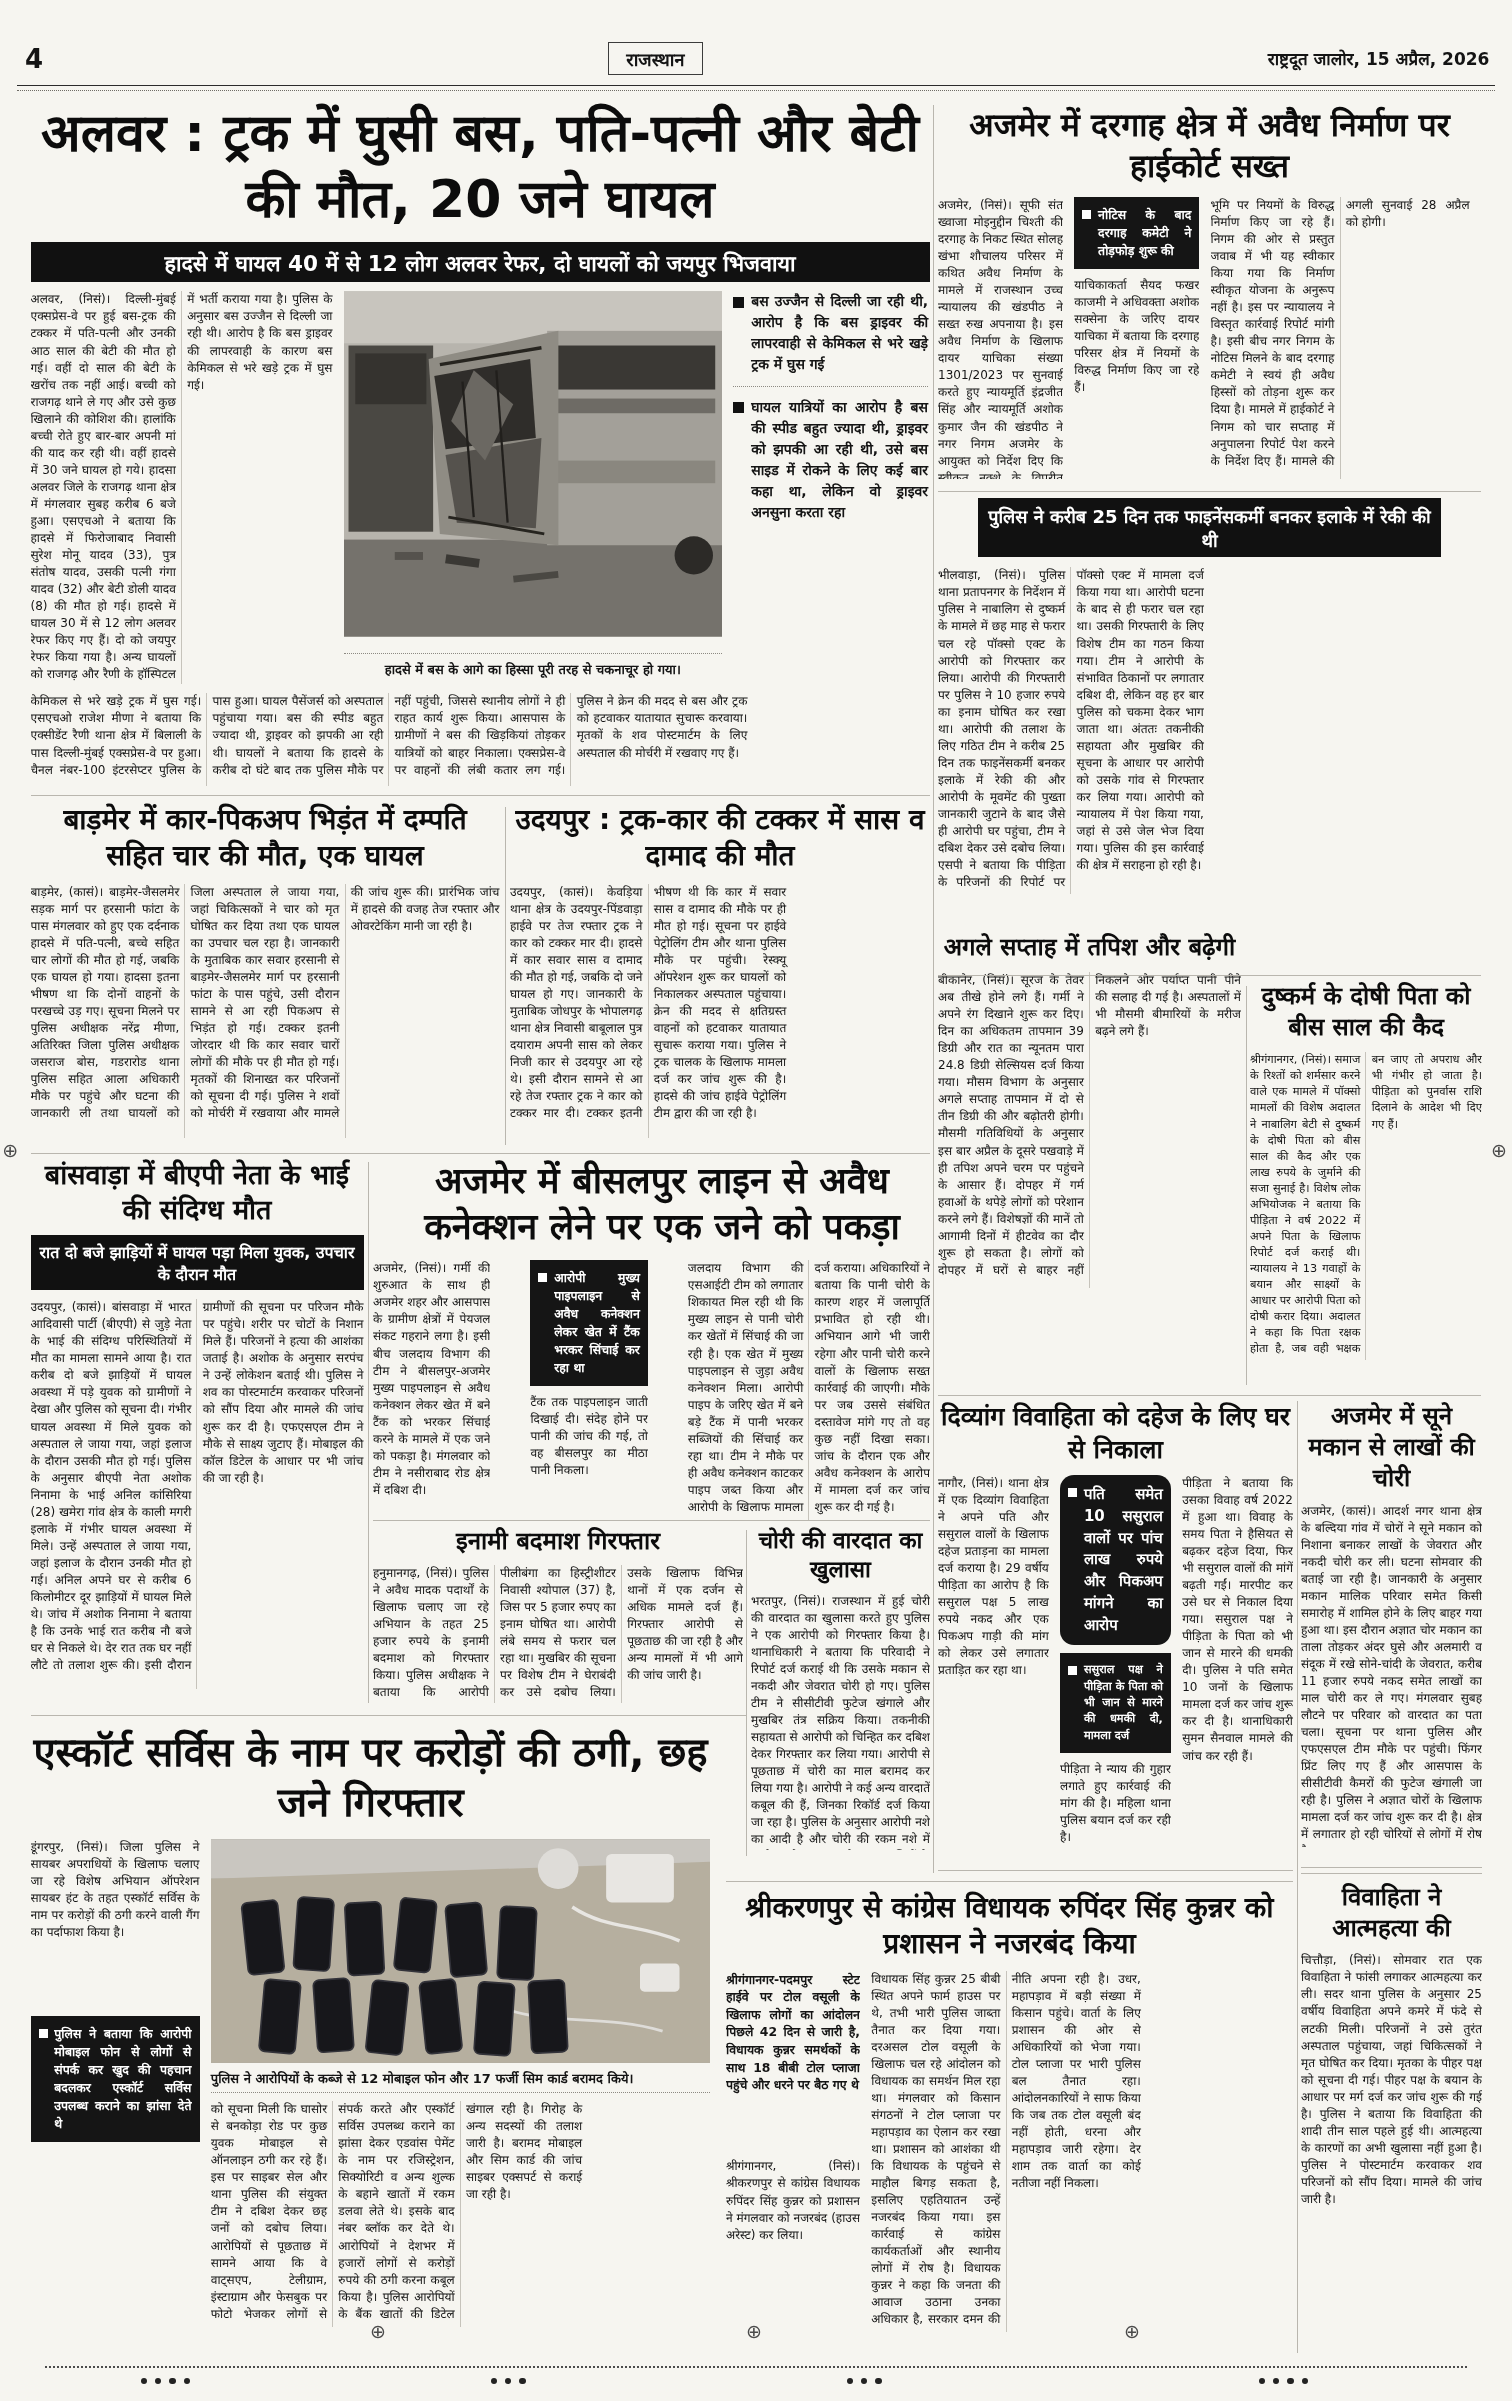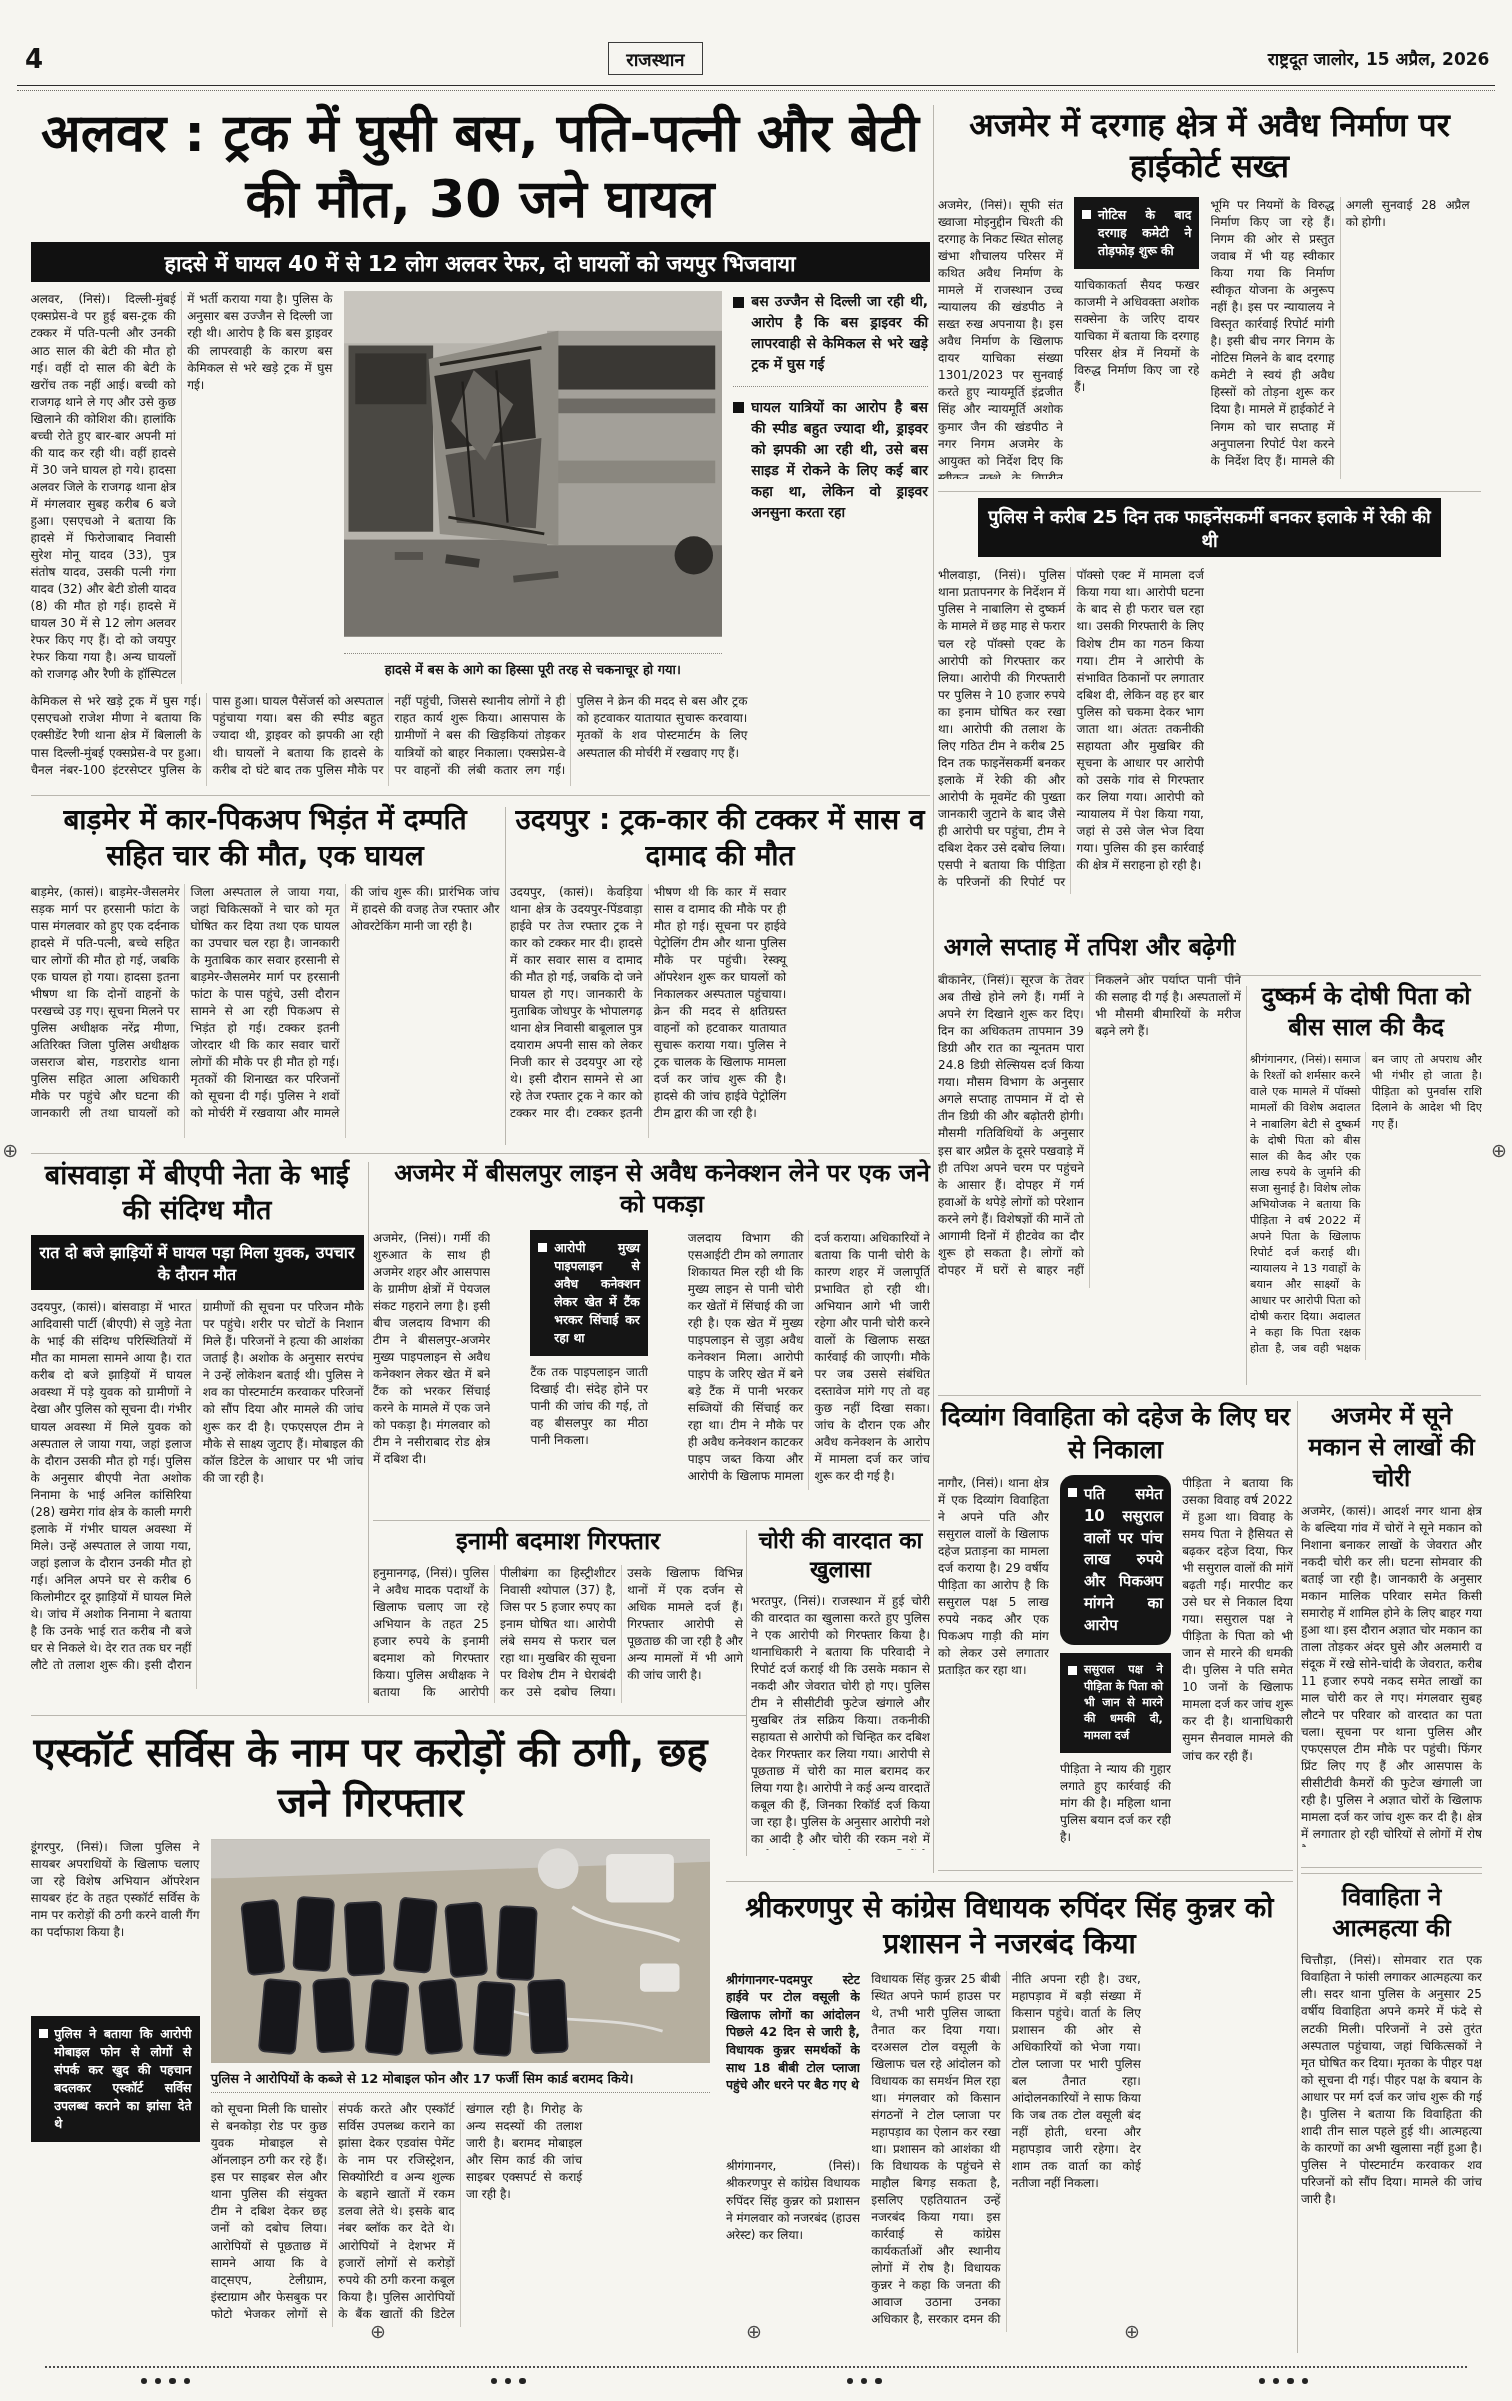--- a/index.html
+++ b/index.html
@@ -45,21 +45,21 @@
 
   <div class="header">
     <div class="pagenum">4</div>
     <div class="section-box">राजस्थान</div>
     <div class="masthead">राष्ट्रदूत जालोर, 15 अप्रैल, 2026</div>
   </div>
   <div class="rule-solid" style="top:85px"></div>
   <div class="rule-dot" style="top:90px"></div>
 
   <div class="art" style="left:30.5px; top:101px; width:899px; height:693px;">
-    <div class="hl hl-xl">अलवर : ट्रक में घुसी बस, पति-पत्नी और बेटी की मौत, 30 जने घायल</div>
+    <div class="hl hl-xl">अलवर : ट्रक में घुसी बस, पति-पत्नी और बेटी की मौत, 20 जने घायल</div>
     <div class="revbar" style="margin-top:10.2px; font-size:21.5px;">हादसे में घायल 40 में से 12 लोग अलवर रेफर, दो घायलों को जयपुर भिजवाया</div>
     <div class="flexrow" style="margin-top:9px; height:393px;">
       <div class="bodytxt cols2" style="width:302px; height:100%;">अलवर, (निसं)। दिल्ली-मुंबई एक्सप्रेस-वे पर हुई बस-ट्रक की टक्कर में पति-पत्नी और उनकी आठ साल की बेटी की मौत हो गई। वहीं दो साल की बेटी के खरोंच तक नहीं आई। बच्ची को राजगढ़ थाने ले गए और उसे कुछ खिलाने की कोशिश की। हालांकि बच्ची रोते हुए बार-बार अपनी मां की याद कर रही थी। वहीं हादसे में 30 जने घायल हो गये। हादसा अलवर जिले के राजगढ़ थाना क्षेत्र में मंगलवार सुबह करीब 6 बजे हुआ। एसएचओ ने बताया कि हादसे में फिरोजाबाद निवासी सुरेश मोनू यादव (33), पुत्र संतोष यादव, उसकी पत्नी गंगा यादव (32) और बेटी डोली यादव (8) की मौत हो गई। हादसे में घायल 30 में से 12 लोग अलवर रेफर किए गए हैं। दो को जयपुर रेफर किया गया है। अन्य घायलों को राजगढ़ और रैणी के हॉस्पिटल में भर्ती कराया गया है। पुलिस के अनुसार बस उज्जैन से दिल्ली जा रही थी। आरोप है कि बस ड्राइवर की लापरवाही के कारण बस केमिकल से भरे खड़े ट्रक में घुस गई।</div>
       <div style="width:378px;">
         <svg viewBox="0 0 670 612" width="378" height="346" role="img">
           <rect width="670" height="612" fill="#b7b4ad"></rect>
           <rect width="670" height="92" fill="#c8c5be"></rect>
           <rect y="440" width="670" height="172" fill="#75726c"></rect>
           <rect x="8" y="96" width="150" height="330" fill="#4a4843"></rect>
           <rect x="20" y="110" width="126" height="90" fill="#35332f"></rect>
@@ -137,21 +137,21 @@
     <div class="bodytxt cols2" style="margin-top:9px; height:308px; font-size:11.3px;">श्रीगंगानगर, (निसं)। समाज के रिश्तों को शर्मसार करने वाले एक मामले में पॉक्सो मामलों की विशेष अदालत ने नाबालिग बेटी से दुष्कर्म के दोषी पिता को बीस साल की कैद और एक लाख रुपये के जुर्माने की सजा सुनाई है। विशेष लोक अभियोजक ने बताया कि पीड़िता ने वर्ष 2022 में अपने पिता के खिलाफ रिपोर्ट दर्ज कराई थी। न्यायालय ने 13 गवाहों के बयान और साक्ष्यों के आधार पर आरोपी पिता को दोषी करार दिया। अदालत ने कहा कि पिता रक्षक होता है, जब वही भक्षक बन जाए तो अपराध और भी गंभीर हो जाता है। पीड़िता को पुनर्वास राशि दिलाने के आदेश भी दिए गए हैं।</div>
   </div>
 
   <div class="art" style="left:30.5px; top:1158px; width:333px; height:548px;">
     <div class="hl" style="font-size:27px; line-height:1.28;">बांसवाड़ा में बीएपी नेता के भाई की संदिग्ध मौत</div>
     <div class="revbar" style="margin-top:8px; font-size:16px;">रात दो बजे झाड़ियों में घायल पड़ा मिला युवक, उपचार के दौरान मौत</div>
     <div class="bodytxt cols2" style="margin-top:9px; height:390px;">उदयपुर, (कासं)। बांसवाड़ा में भारत आदिवासी पार्टी (बीएपी) से जुड़े नेता के भाई की संदिग्ध परिस्थितियों में मौत का मामला सामने आया है। रात करीब दो बजे झाड़ियों में घायल अवस्था में पड़े युवक को ग्रामीणों ने देखा और पुलिस को सूचना दी। गंभीर घायल अवस्था में मिले युवक को अस्पताल ले जाया गया, जहां इलाज के दौरान उसकी मौत हो गई। पुलिस के अनुसार बीएपी नेता अशोक निनामा के भाई अनिल कांसिरिया (28) खमेरा गांव क्षेत्र के काली मगरी इलाके में गंभीर घायल अवस्था में मिले। उन्हें अस्पताल ले जाया गया, जहां इलाज के दौरान उनकी मौत हो गई। अनिल अपने घर से करीब 6 किलोमीटर दूर झाड़ियों में घायल मिले थे। जांच में अशोक निनामा ने बताया है कि उनके भाई रात करीब नौ बजे घर से निकले थे। देर रात तक घर नहीं लौटे तो तलाश शुरू की। इसी दौरान ग्रामीणों की सूचना पर परिजन मौके पर पहुंचे। शरीर पर चोटों के निशान मिले हैं। परिजनों ने हत्या की आशंका जताई है। अशोक के अनुसार सरपंच ने उन्हें लोकेशन बताई थी। पुलिस ने शव का पोस्टमार्टम करवाकर परिजनों को सौंप दिया और मामले की जांच शुरू कर दी है। एफएसएल टीम ने मौके से साक्ष्य जुटाए हैं। मोबाइल की कॉल डिटेल के आधार पर भी जांच की जा रही है।</div>
   </div>
 
   <div class="art" style="left:373px; top:1158px; width:557px; height:359px;">
-    <div class="hl" style="font-size:24px; line-height:1.28;margin-left:21px;">अजमेर में बीसलपुर लाइन से अवैध कनेक्शन लेने पर एक जने को पकड़ा</div>
+    <div class="hl" style="font-size:36px; line-height:1.28;margin-left:21px;">अजमेर में बीसलपुर लाइन से अवैध कनेक्शन लेने पर एक जने को पकड़ा</div>
     <div class="flexrow" style="margin-top:10.2px; height:260px;gap:40px;">
       <div class="bodytxt" style="width:129px; height:100%;">अजमेर, (निसं)। गर्मी की शुरुआत के साथ ही अजमेर शहर और आसपास के ग्रामीण क्षेत्रों में पेयजल संकट गहराने लगा है। इसी बीच जलदाय विभाग की टीम ने बीसलपुर-अजमेर मुख्य पाइपलाइन से अवैध कनेक्शन लेकर खेत में बने टैंक को भरकर सिंचाई करने के मामले में एक जने को पकड़ा है। मंगलवार को टीम ने नसीराबाद रोड क्षेत्र में दबिश दी।</div>
       <div style="width:129px;">
         <div class="blackbox">
           <span class="wsq"></span>
           <span>आरोपी मुख्य पाइपलाइन से अवैध कनेक्शन लेकर खेत में टैंक भरकर सिंचाई कर रहा था</span>
         </div>
         <div class="bodytxt" style="margin-top:8px; height:130px;">टैंक तक पाइपलाइन जाती दिखाई दी। संदेह होने पर पानी की जांच की गई, तो वह बीसलपुर का मीठा पानी निकला।</div>
       </div>
       <div class="bodytxt cols2" style="width:266px; height:100%;">जलदाय विभाग की एसआईटी टीम को लगातार शिकायत मिल रही थी कि मुख्य लाइन से पानी चोरी कर खेतों में सिंचाई की जा रही है। एक खेत में मुख्य पाइपलाइन से जुड़ा अवैध कनेक्शन मिला। आरोपी पाइप के जरिए खेत में बने बड़े टैंक में पानी भरकर सब्जियों की सिंचाई कर रहा था। टीम ने मौके पर ही अवैध कनेक्शन काटकर पाइप जब्त किया और आरोपी के खिलाफ मामला दर्ज कराया। अधिकारियों ने बताया कि पानी चोरी के कारण शहर में जलापूर्ति प्रभावित हो रही थी। अभियान आगे भी जारी रहेगा और पानी चोरी करने वालों के खिलाफ सख्त कार्रवाई की जाएगी। मौके पर जब उससे संबंधित दस्तावेज मांगे गए तो वह कुछ नहीं दिखा सका। जांच के दौरान एक और अवैध कनेक्शन के आरोप में मामला दर्ज कर जांच शुरू कर दी गई है।</div>

